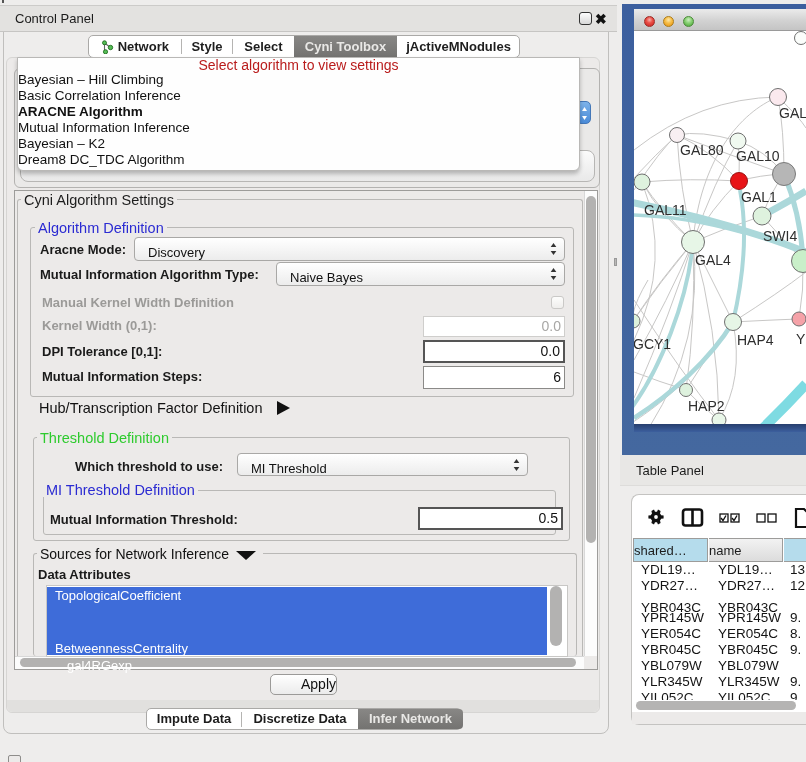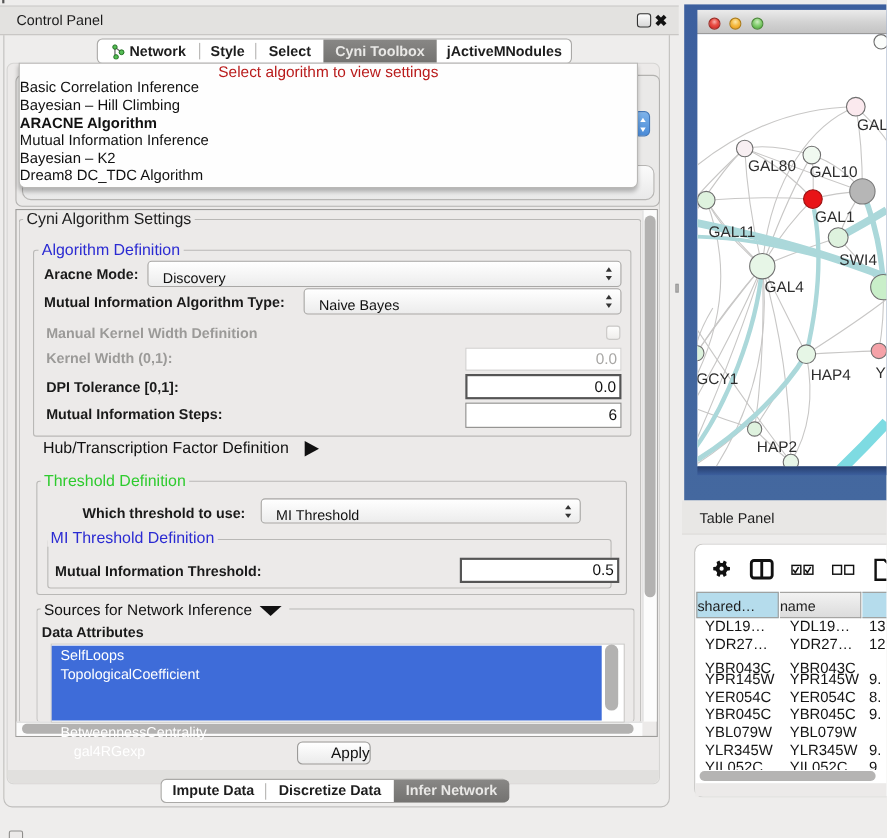--- a/index.html
+++ b/index.html
@@ -101,22 +101,22 @@
 
   <div class="abs" id="boxA"></div>
   <div class="abs" id="combo2ghost">gal80Rexp.filtered.sif default node</div>
   <div class="abs" id="combo1blue"><svg width="15" height="23" viewBox="0 0 15 23">
         <path d="M5 9 L7.5 5 L10 9 Z" fill="#fff"></path>
         <path d="M5 14 L7.5 18 L10 14 Z" fill="#fff"></path>
       </svg></div>
 
   <div class="abs" id="popup">
     <div class="ph">Select algorithm to view settings</div>
+    <div class="it">Bayesian – Hill Climbing</div>
     <div class="it">Basic Correlation Inference</div>
-    <div class="it">Bayesian – Hill Climbing</div>
     <div class="it" style="font-weight:bold;">ARACNE Algorithm</div>
     <div class="it">Mutual Information Inference</div>
     <div class="it">Bayesian – K2</div>
     <div class="it">Dream8 DC_TDC Algorithm</div>
   </div>
 
   <div class="abs" id="paneB"></div>
   <div class="abs" id="vtrack"></div>
   <div class="abs" id="vthumb"></div>
   <div class="abs" id="htrack"></div>
@@ -179,21 +179,20 @@
   <div class="lbl" style="left:50px; top:512px;">Mutual Information Threshold:</div>
   <div class="fld" style="left:418px; top:507px; width:145px; height:23px; border:2px solid #555; line-height:19px;">0.5</div>
 
   <div class="group" style="left:33px; top:553px; width:544px; height:103px; border-bottom:none;"></div>
   <div class="gtitle" style="left:37px; top:547px; color:#111; font-size:14px; padding-right:34px;">Sources for Network Inference</div>
   <div class="tri-d" style="left:236px; top:551px;"></div>
 
   <div class="lbl" style="left:38px; top:567px; font-size:13px;">Data Attributes</div>
   <div class="abs" style="left:46px; top:585px; width:522px; height:72px; background:#fff; border:1px solid #c8c7c5;"></div>
   <div class="abs" style="left:47px; top:587px; width:500px; height:68px; background:#3e6cd9; color:#fff; font-size:13px; padding-top:1px;">
-    <div style="height:17px;line-height:16px;padding-left:8px;">SelfLoops</div>
     <div style="height:17px;line-height:16px;padding-left:8px;">TopologicalCoefficient</div>
     <div style="height:17px;line-height:16px;padding-left:8px;margin-top:36px;">BetweennessCentrality</div>
     <div style="height:17px;line-height:16px;padding-left:20px;">gal4RGexp</div>
   </div>
   <div class="abs" style="left:550px; top:586px; width:12px; height:60px; background:#b3b2b1; border-radius:6px;"></div>
 
   <div class="abs" style="left:270px; top:674px; width:67px; height:21px; border:1px solid #9b9a98; border-radius:5px; background:linear-gradient(#ffffff,#ebebeb); text-align:right; font-size:14px; line-height:19px; color:#111;">Apply</div>
 
   <div class="abs tabbar" style="left:146px; top:708px; width:316px; height:22px;">
     <div class="tabseg" style="left:0;width:94px;height:20px;line-height:20px;">Impute Data</div>

